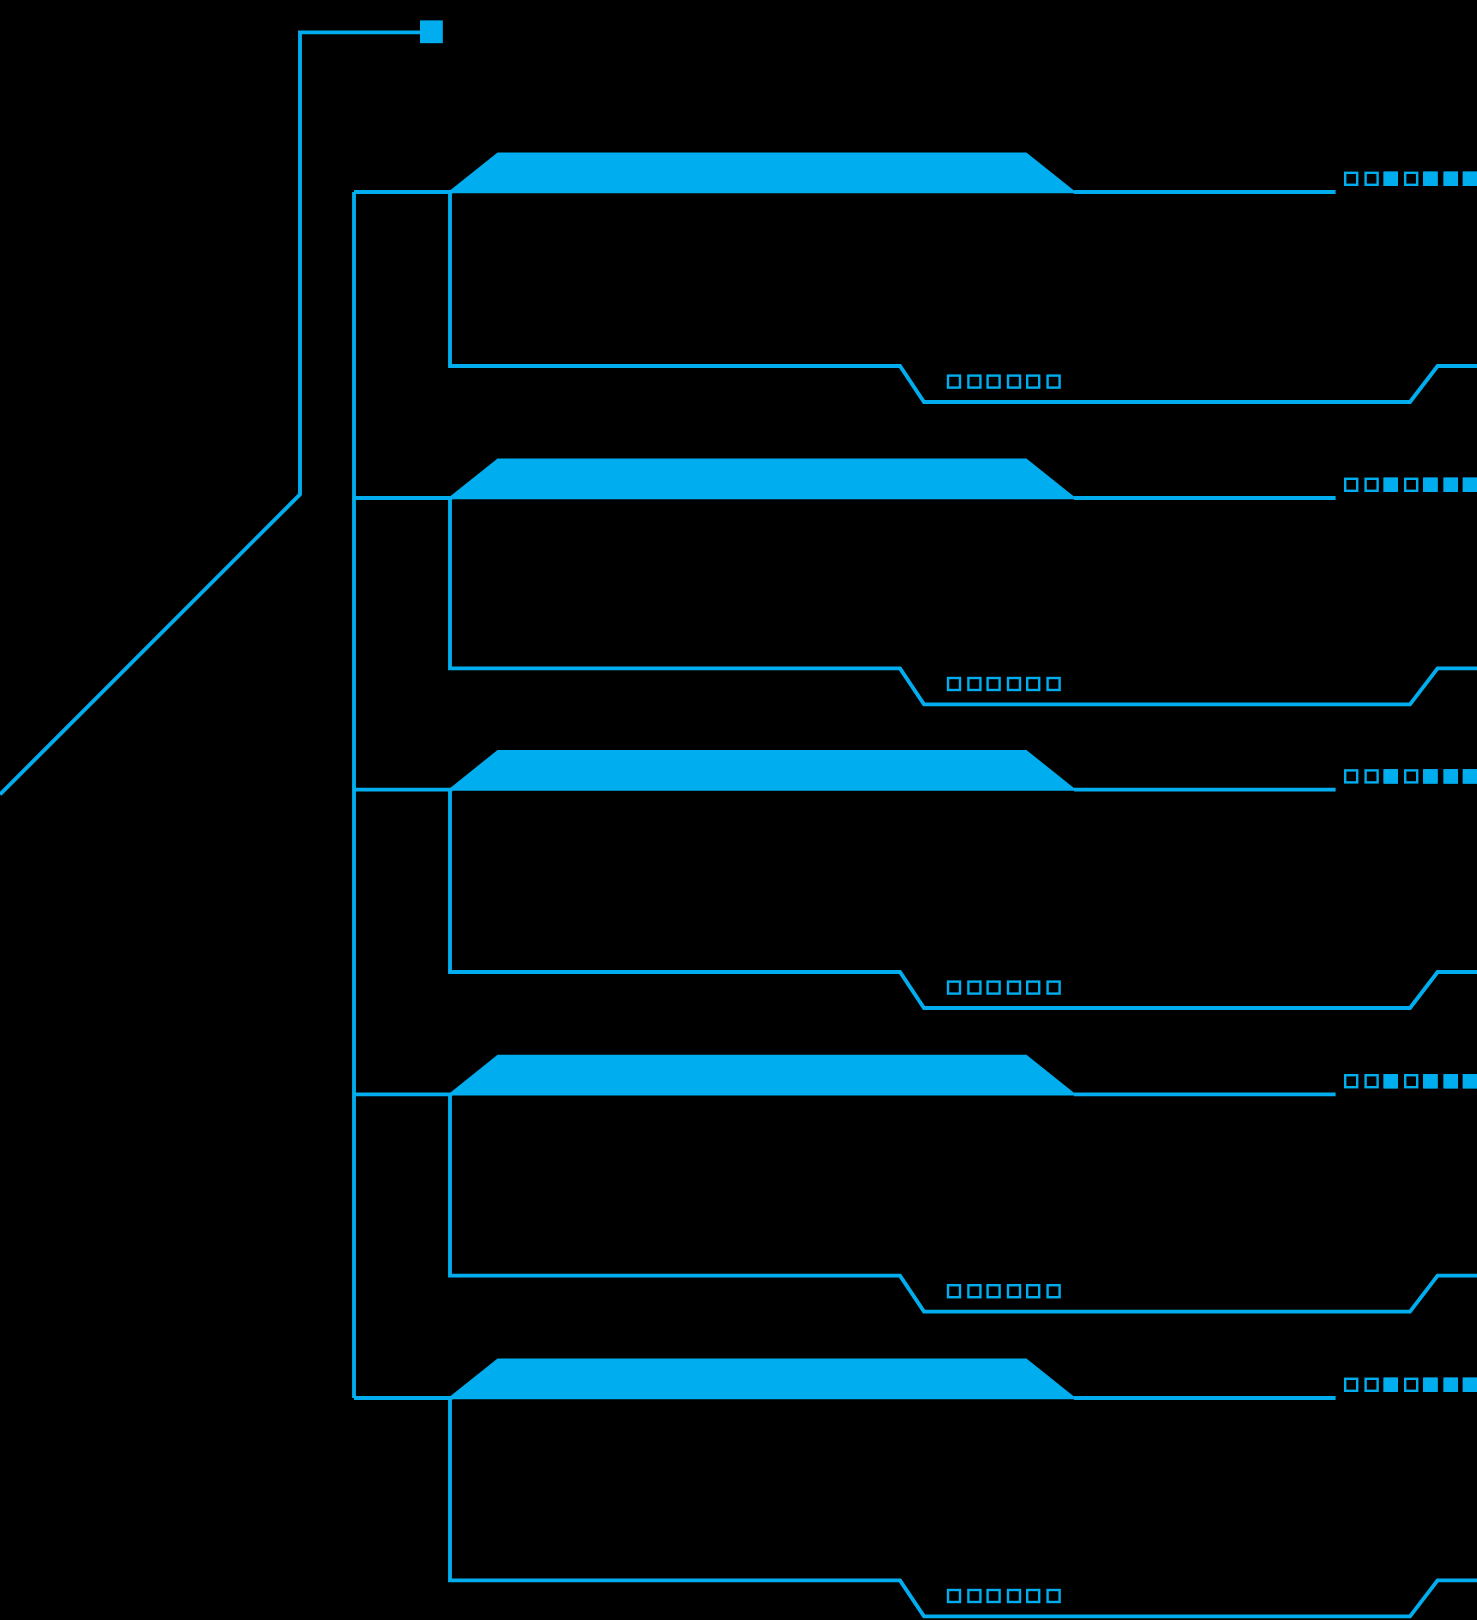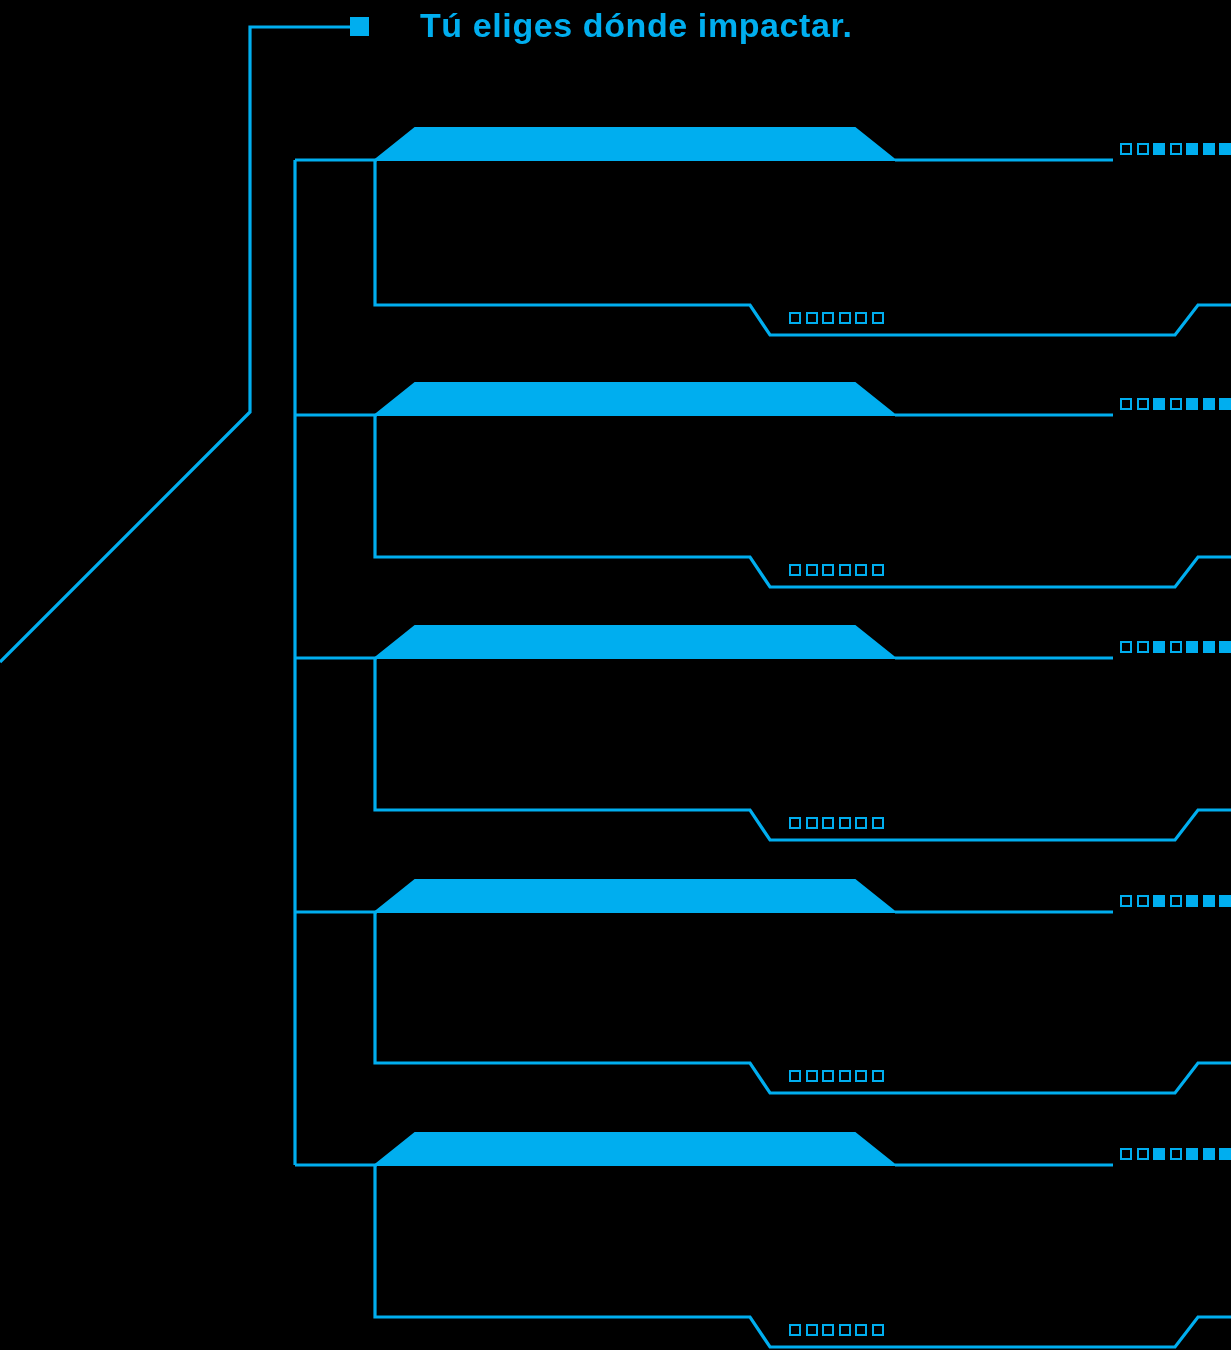--- a/index.html
+++ b/index.html
@@ -72,21 +72,20 @@
     <polygon class="header" points="375,912 415,880 855,880 895,912"></polygon>
     <path d="M895 912 H1113"></path>
     <path d="M375 912 V1063 H750 L770 1093 H1175 L1198 1063 H1231"></path>
 
     <polygon class="header" points="375,1165 415,1133 855,1133 895,1165"></polygon>
     <path d="M895 1165 H1113"></path>
     <path d="M375 1165 V1317 H750 L770 1347 H1175 L1198 1317 H1231"></path>
   </svg>
 
   <span class="bullet"></span>
-  <div class="title">Tú eliges dónde impactar.</div>
 
   <div class="sqrow top r1">
       <span class="sq "></span>
       <span class="sq "></span>
       <span class="sq filled"></span>
       <span class="sq "></span>
       <span class="sq filled"></span>
       <span class="sq filled"></span>
       <span class="sq filled"></span>
     </div>

